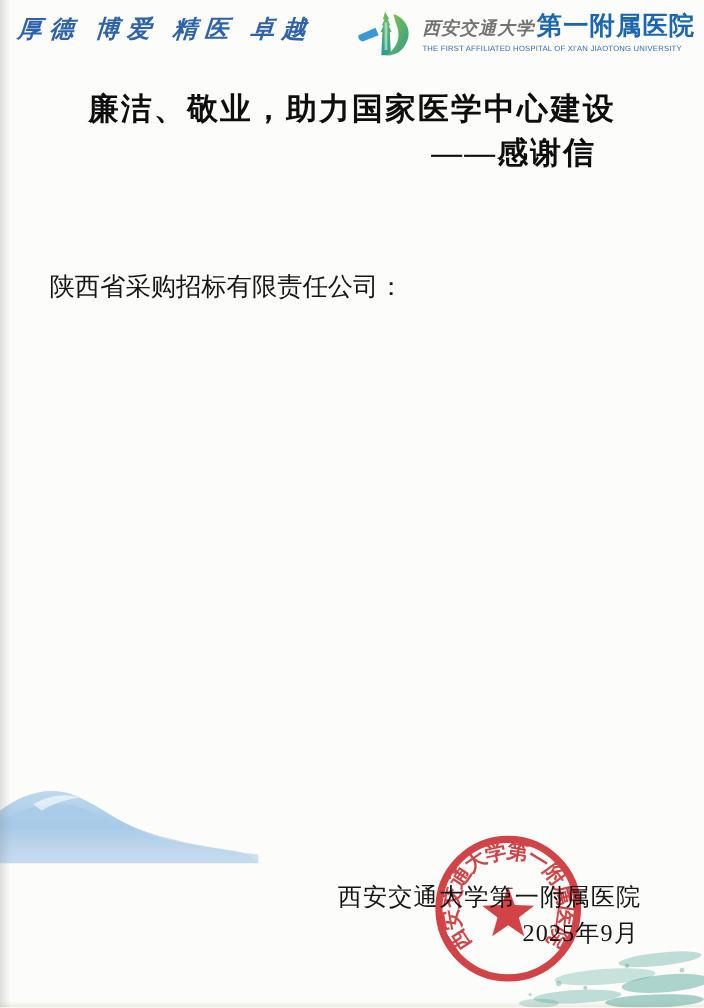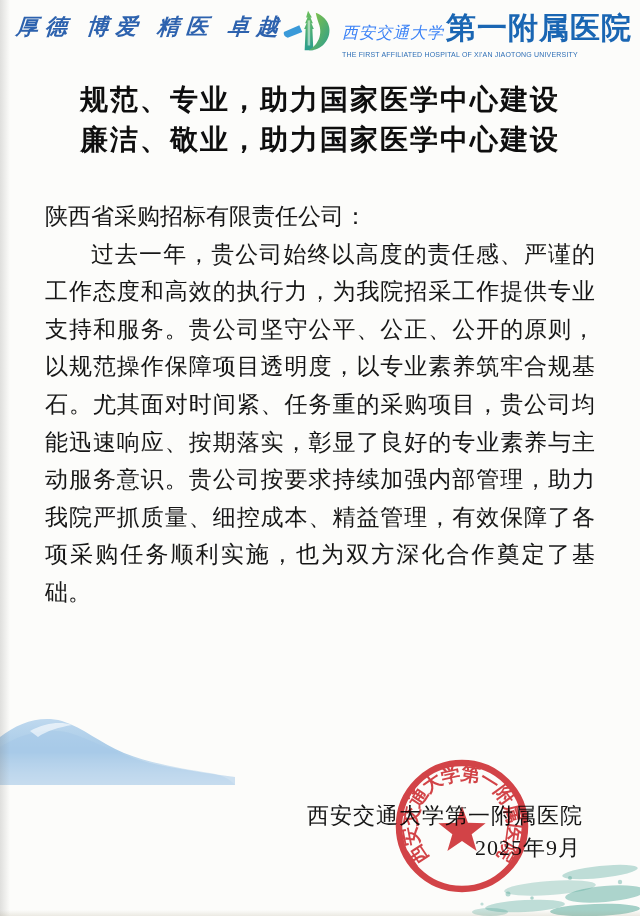--- a/index.html
+++ b/index.html
@@ -19,36 +19,36 @@
   .motto{
     position:absolute;left:16px;top:12px;
     font-size:22px;font-weight:700;font-style:italic;
     color:#2d62ae;letter-spacing:7px;white-space:nowrap;
     transform:skewX(-4deg);
   }
   .logo{position:absolute;right:8px;top:8px;display:flex;align-items:flex-start;}
   .logo-icon{width:58px;height:46px;margin-right:4px;flex:0 0 auto;}
   .logo-text{display:flex;flex-direction:column;}
   .logo-cn{display:flex;align-items:baseline;white-space:nowrap;}
-  .logo-cn-script{font-size:16px;font-style:italic;font-weight:400;color:#3b82f6;margin-right:2px;letter-spacing:1px;}
-  .logo-cn-main{font-size:30px;font-weight:600;color:#1a66b3;letter-spacing:1px;}
+  .logo-cn-script{font-size:16px;font-style:italic;font-weight:700;color:#737373;margin-right:2px;letter-spacing:1px;}
+  .logo-cn-main{font-size:23px;font-weight:600;color:#1a66b3;letter-spacing:1px;}
   .logo-en{font-size:7px;color:#2f6fb6;letter-spacing:.18px;margin-top:2px;white-space:nowrap;font-family:"Liberation Sans","DejaVu Sans",sans-serif;}
 
   
   .title{position:absolute;left:70px;right:70px;top:80px;text-align:center;color:#0e0e0e;}
   .title-line{font-size:28px;font-weight:700;letter-spacing:2px;line-height:40px;white-space:nowrap;}
   .title-sub{font-size:28px;font-weight:700;letter-spacing:2px;line-height:40px;text-align:right;padding-right:28px;}
 
   
   .body-text{
     position:absolute;left:45px;width:550px;top:198px;
     font-size:23px;line-height:37.6px;color:#161616;
     text-align:justify;
   }
-  .salutation{text-indent:0;}
+  .salutation{text-indent:0;margin-top:44px;}
   .para{text-indent:2em;}
 
   
   .sign-block{position:absolute;right:57px;top:801px;text-align:right;color:#161616;}
   .sign-org{font-size:22px;letter-spacing:1px;white-space:nowrap;}
   .sign-date{font-size:22px;margin-top:2px;padding-right:2px;letter-spacing:1px;white-space:nowrap;}
 
   
   .seal{position:absolute;left:387px;top:751px;width:150px;height:150px;
     opacity:.88;mix-blend-mode:multiply;}
@@ -116,27 +116,26 @@
     <div class="logo-text">
       <div class="logo-cn">
         <span class="logo-cn-script">西安交通大学</span>
         <span class="logo-cn-main">第一附属医院</span>
       </div>
       <div class="logo-en">THE FIRST AFFILIATED HOSPITAL OF XI'AN JIAOTONG UNIVERSITY</div>
     </div>
   </div>
 
   <div class="title">
-    <div class="title-line">规范、专业，助力国家医学中心建设</div>
     <div class="title-line">廉洁、敬业，助力国家医学中心建设</div>
+    <div class="title-sub">——感谢信</div>
   </div>
 
   <div class="body-text">
     <div class="salutation">陕西省采购招标有限责任公司：</div>
-    <div class="para">过去一年，贵公司始终以高度的责任感、严谨的工作态度和高效的执行力，为我院招采工作提供专业支持和服务。贵公司坚守公平、公正、公开的原则，以规范操作保障项目透明度，以专业素养筑牢合规基石。尤其面对时间紧、任务重的采购项目，贵公司均能迅速响应、按期落实，彰显了良好的专业素养与主动服务意识。贵公司按要求持续加强内部管理，助力我院严抓质量、细控成本、精益管理，有效保障了各项采购任务顺利实施，也为双方深化合作奠定了基础。</div>
   </div>
 
   <div class="sign-block">
     <div class="sign-org">西安交通大学第一附属医院</div>
     <div class="sign-date">2025年9月</div>
   </div>
 
   <svg class="seal" viewBox="0 0 150 150" aria-hidden="true">
     <circle cx="75" cy="75" r="63" fill="none" stroke="#cf2a2e" stroke-width="6.5"></circle>
     <path id="sealArc" d="M 42.5 107.5 A 46 46 0 1 1 107.5 107.5" fill="none"></path>

